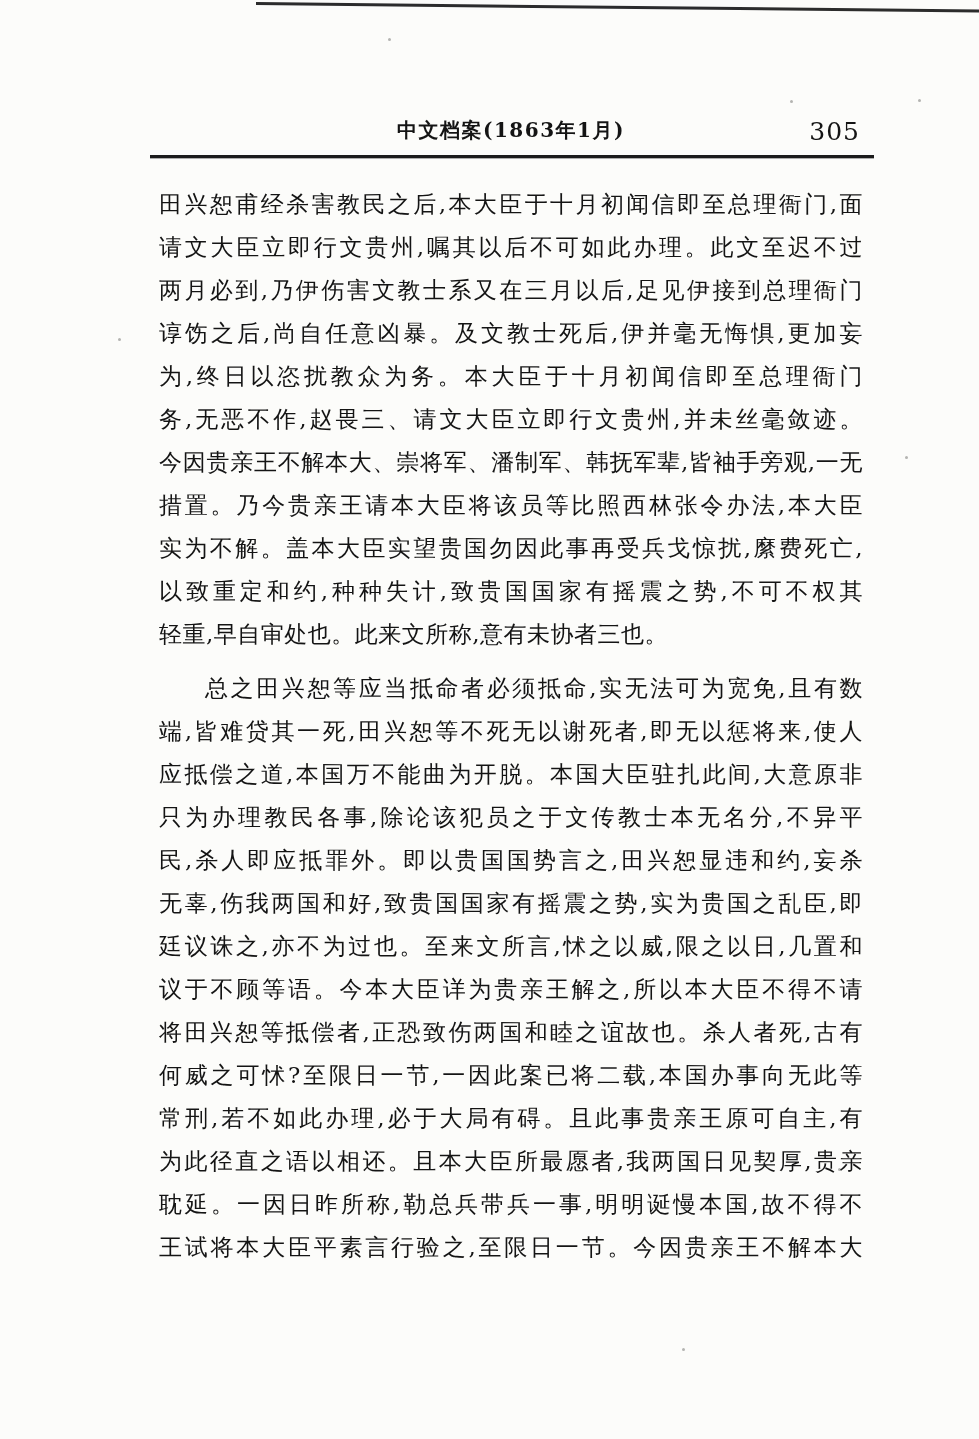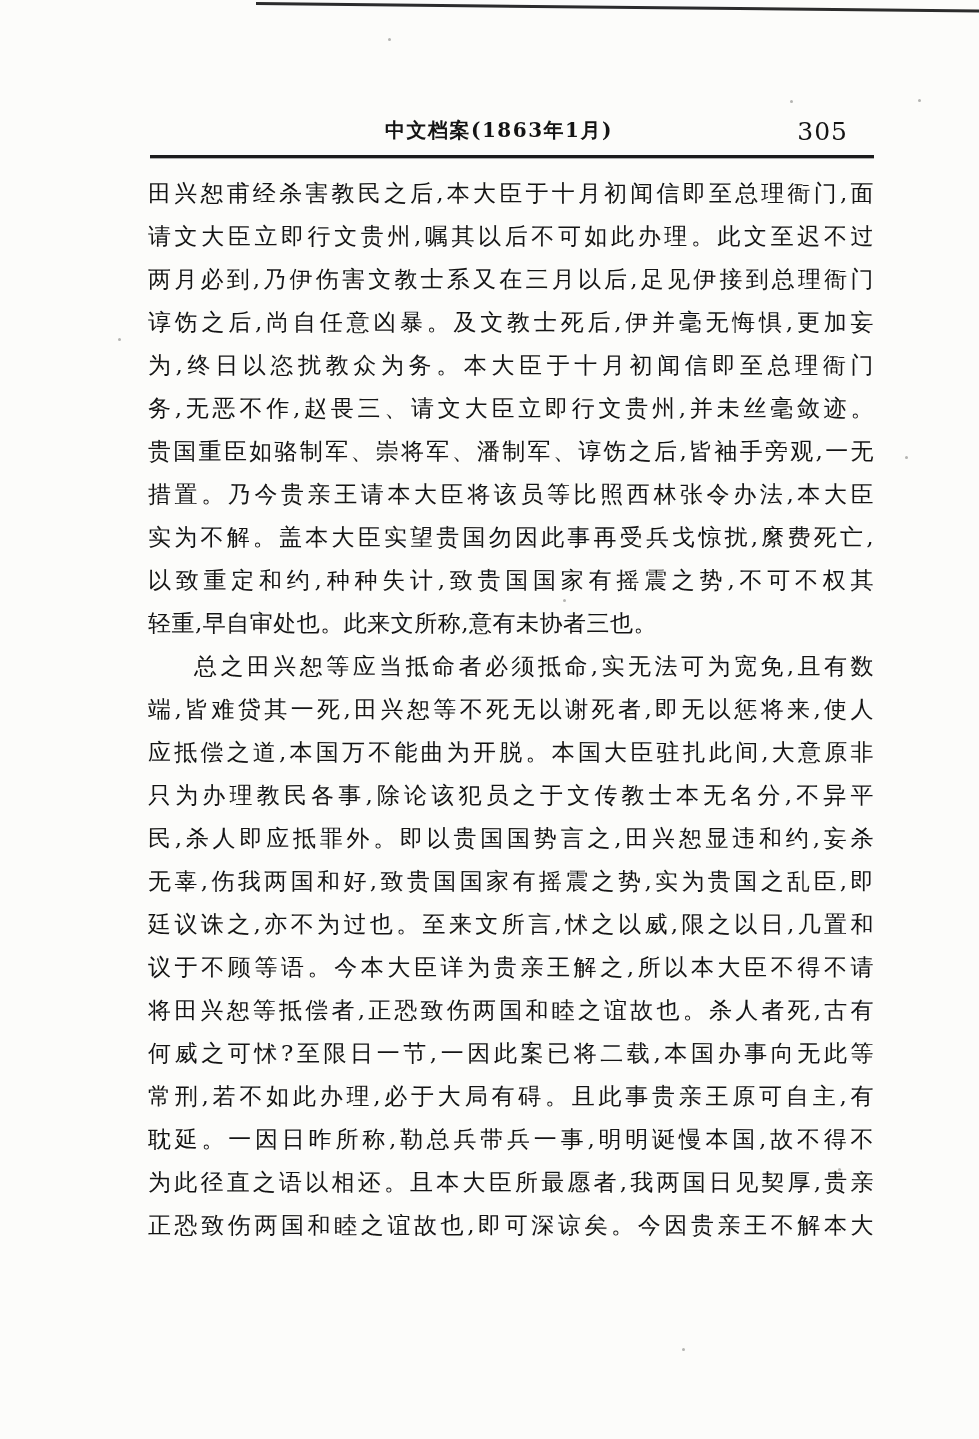--- a/index.html
+++ b/index.html
@@ -24,21 +24,21 @@
   }
   .speck {
     position: absolute;
     width: 3px; height: 3px;
     border-radius: 50%;
     background: #8d8d8a;
     opacity: 0.65;
   }
   .header {
     position: absolute;
-    top: 117px; left: 136px;
+    top: 117px; left: 148px;
     width: 726px; height: 34px;
   }
   .header-title {
     position: absolute;
     left: 0; right: 0; top: 0;
     text-align: center;
     font-size: 20px;
     font-weight: bold;
     letter-spacing: 1.5px;
   }
@@ -56,21 +56,21 @@
     box-shadow: 0 1px 0 rgba(27,27,27,0.35);
   }
   .doc-body {
     position: absolute;
     top: 172px; left: 148px;
     width: 726px;
     font-size: 23px;
     line-height: 43px;
     letter-spacing: 0.5px;
   }
-  .paragraph { margin: 0; }
+  .paragraph { margin: 11px; }
   .text-line {
     height: 43px;
     overflow: hidden;
   }
   .text-line.justified {
     text-align: justify;
     text-align-last: justify;
     text-justify: inter-character;
   }
   .text-line.indented { text-indent: 2em; }
@@ -99,37 +99,37 @@
   <div class="header-rule"></div>
 
   <div class="doc-body">
       <div class="paragraph">
         <div class="text-line justified">田兴恕甫经杀害教民之后,本大臣于十月初闻信即至总理衙门,面</div>
         <div class="text-line justified">请文大臣立即行文贵州,嘱其以后不可如此办理。此文至迟不过</div>
         <div class="text-line justified">两月必到,乃伊伤害文教士系又在三月以后,足见伊接到总理衙门</div>
         <div class="text-line justified">谆饬之后,尚自任意凶暴。及文教士死后,伊并毫无悔惧,更加妄</div>
         <div class="text-line justified">为,终日以恣扰教众为务。本大臣于十月初闻信即至总理衙门</div>
         <div class="text-line justified">务,无恶不作,赵畏三、请文大臣立即行文贵州,并未丝毫敛迹。</div>
-        <div class="text-line justified">贵国重臣如骆制军、崇将军、潘制军、谆饬之后,皆袖手旁观,一无</div>
+        <div class="text-line justified">今因贵亲王不解本大、崇将军、潘制军、韩抚军辈,皆袖手旁观,一无</div>
         <div class="text-line justified">措置。乃今贵亲王请本大臣将该员等比照西林张令办法,本大臣</div>
         <div class="text-line justified">实为不解。盖本大臣实望贵国勿因此事再受兵戈惊扰,縻费死亡,</div>
         <div class="text-line justified">以致重定和约,种种失计,致贵国国家有摇震之势,不可不权其</div>
         <div class="text-line">轻重,早自审处也。此来文所称,意有未协者三也。</div>
       </div>
       <div class="paragraph">
         <div class="text-line justified indented">总之田兴恕等应当抵命者必须抵命,实无法可为宽免,且有数</div>
         <div class="text-line justified">端,皆难贷其一死,田兴恕等不死无以谢死者,即无以惩将来,使人</div>
         <div class="text-line justified">应抵偿之道,本国万不能曲为开脱。本国大臣驻扎此间,大意原非</div>
         <div class="text-line justified">只为办理教民各事,除论该犯员之于文传教士本无名分,不异平</div>
         <div class="text-line justified">民,杀人即应抵罪外。即以贵国国势言之,田兴恕显违和约,妄杀</div>
         <div class="text-line justified">无辜,伤我两国和好,致贵国国家有摇震之势,实为贵国之乱臣,即</div>
         <div class="text-line justified">廷议诛之,亦不为过也。至来文所言,怵之以威,限之以日,几置和</div>
         <div class="text-line justified">议于不顾等语。今本大臣详为贵亲王解之,所以本大臣不得不请</div>
         <div class="text-line justified">将田兴恕等抵偿者,正恐致伤两国和睦之谊故也。杀人者死,古有</div>
         <div class="text-line justified">何威之可怵?至限日一节,一因此案已将二载,本国办事向无此等</div>
         <div class="text-line justified">常刑,若不如此办理,必于大局有碍。且此事贵亲王原可自主,有</div>
+        <div class="text-line justified">为此径直之语以相还。且本大臣所最愿者,我两国日见契厚,贵亲</div>
         <div class="text-line justified">耽延。一因日昨所称,勒总兵带兵一事,明明诞慢本国,故不得不</div>
-        <div class="text-line justified">为此径直之语以相还。且本大臣所最愿者,我两国日见契厚,贵亲</div>
-        <div class="text-line justified">正恐致伤两国和睦之谊故也,即可深谅矣。今因贵亲王不解本大</div>
+        <div class="text-line justified">王试将本大臣平素言行验之,至限日一节。今因贵亲王不解本大</div>
       </div>
     </div>
 
 </div>
 
 </body></html>

